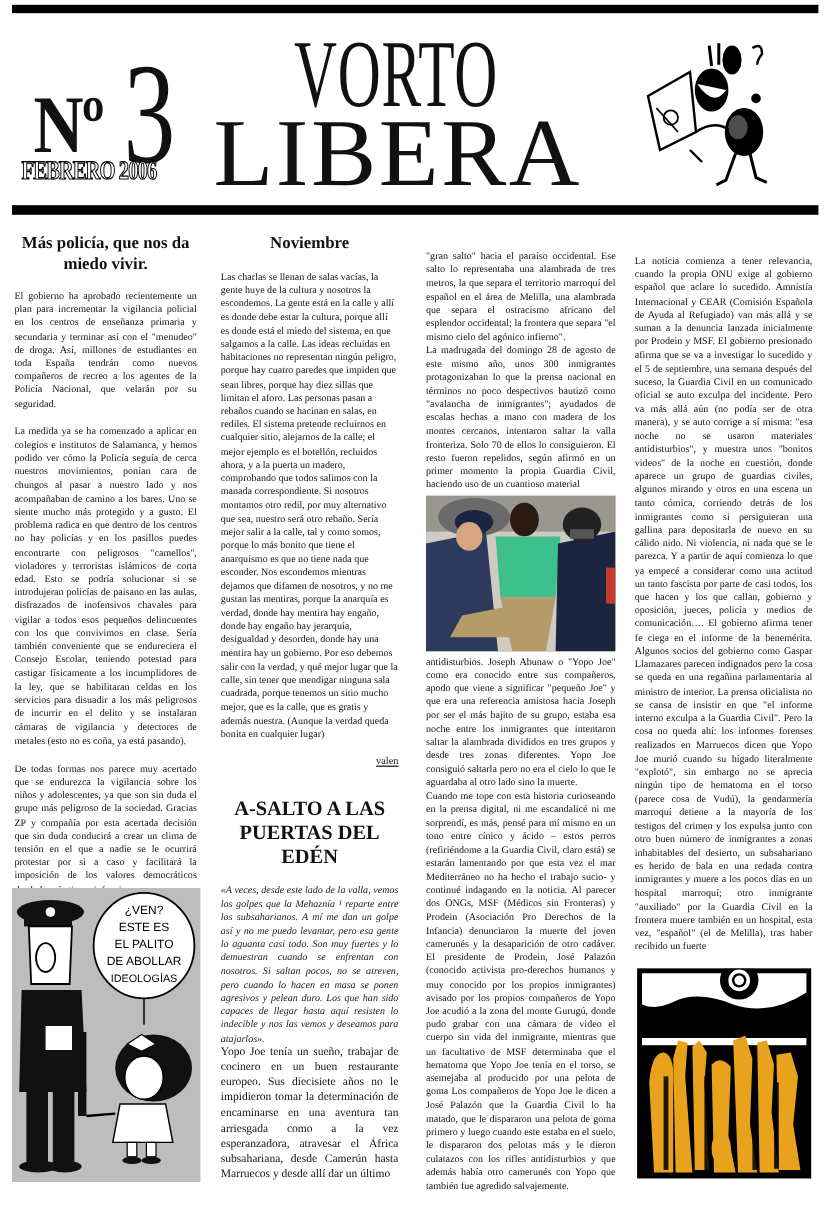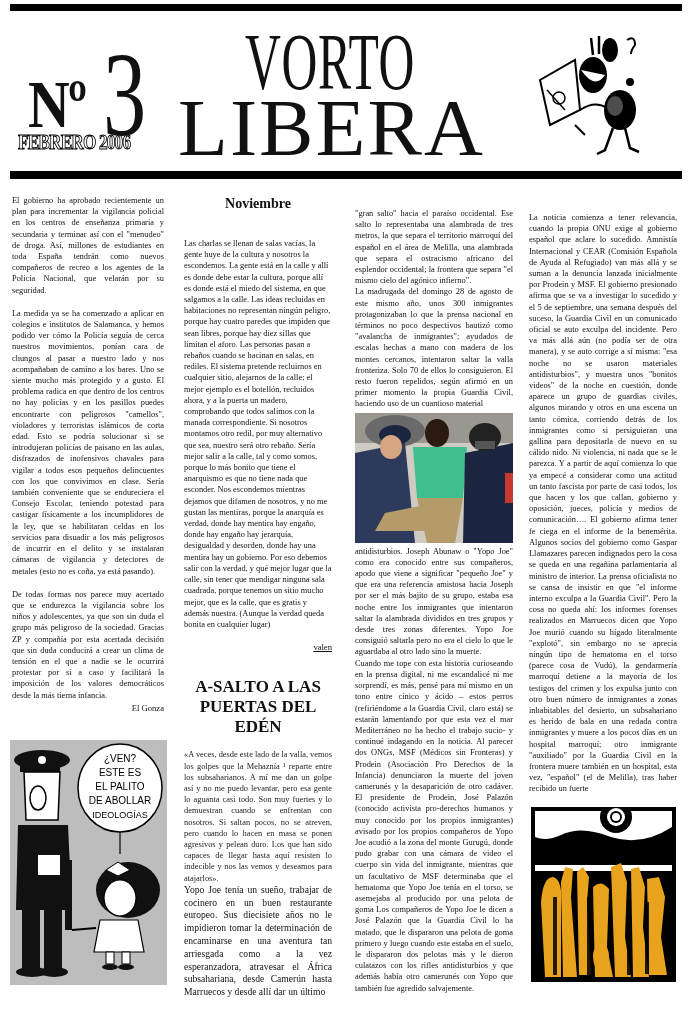--- a/index.html
+++ b/index.html
@@ -26,21 +26,21 @@
   .col2 { left: 184px; width: 148px; }
   .col3 { left: 355px; width: 158px; top: 208px; }
   .col4 { left: 529px; width: 148px; top: 212px; }
 
   .h-article { font-size: 14px; line-height: 17px; font-weight: bold; text-align: center; margin-bottom: 12px; font-family: "Liberation Serif", serif; }
   .h-article.big { font-size: 17px; line-height: 20px; }
   .gap { height: 12px; }
   .author { text-align: right; font-weight: normal; font-size: 8.6px; margin-top: 2px; }
   .author.u { text-decoration: underline; margin-top: 12px; margin-bottom: 24px; }
 
-  .quote { font-size: 8.4px; line-height: 11.2px; color: #222; margin-top: 8px; }
+  .quote { font-style: italic; font-size: 8.4px; line-height: 11.2px; color: #222; margin-top: 8px; }
   .quote-src { font-style: italic; font-size: 7px; line-height: 9.5px; color: #444; margin-top: 12px; }
   .body-large { font-size: 9.6px; line-height: 12.8px; margin-top: 2px; }
 
   .photo { width: 158px; height: 130px; margin: 3px 0 3px 0; position: relative; overflow: hidden; background: #b8b4ad; }
   .cartoon { position: absolute; left: 10px; top: 740px; width: 157px; height: 245px; background: #f9a8d4; overflow: hidden; }
   .poster { position: absolute; left: 531px; top: 807px; width: 145px; height: 175px; background: #000; overflow: hidden; }
 </style>
 </head>
 <body>
 
@@ -75,20 +75,21 @@
 
   <path d="M45,80 Q60,70 72,78" fill="none" stroke="#000" stroke-width="2"></path>
   <path d="M78,98 L70,120 L62,124" fill="none" stroke="#000" stroke-width="2.5"></path>
   <path d="M90,98 L95,118 L104,122" fill="none" stroke="#000" stroke-width="2.5"></path>
   <path d="M40,95 L50,105" fill="none" stroke="#000" stroke-width="2"></path>
 </svg>
 
 <div class="rule rule-bottom"></div>
 
 <div class="col col1">
+  <h2 class="h-article">Más policía, que nos da miedo vivir.</h2>
   <p>El gobierno ha aprobado recientemente un plan para incrementar la vigilancia policial en los centros de enseñanza primaria y secundaria y terminar así con el "menudeo" de droga. Así, millones de estudiantes en toda España tendrán como nuevos compañeros de recreo a los agentes de la Policía Nacional, que velarán por su seguridad.</p>
   <div class="gap"></div>
   <p>La medida ya se ha comenzado a aplicar en colegios e institutos de Salamanca, y hemos podido ver cómo la Policía seguía de cerca nuestros movimientos, ponían cara de chungos al pasar a nuestro lado y nos acompañaban de camino a los bares. Uno se siente mucho más protegido y a gusto. El problema radica en que dentro de los centros no hay policías y en los pasillos puedes encontrarte con peligrosos "camellos", violadores y terroristas islámicos de corta edad. Esto se podría solucionar si se introdujeran policías de paisano en las aulas, disfrazados de inofensivos chavales para vigilar a todos esos pequeños delincuentes con los que convivimos en clase. Sería también conveniente que se endureciera el Consejo Escolar, teniendo potestad para castigar físicamente a los incumplidores de la ley, que se habilitaran celdas en los servicios para disuadir a los más peligrosos de incurrir en el delito y se instalaran cámaras de vigilancia y detectores de metales (esto no es coña, ya está pasando).</p>
   <div class="gap"></div>
   <p>De todas formas nos parece muy acertado que se endurezca la vigilancia sobre los niños y adolescentes, ya que son sin duda el grupo más peligroso de la sociedad. Gracias ZP y compañía por esta acertada decisión que sin duda conducirá a crear un clima de tensión en el que a nadie se le ocurrirá protestar por si a caso y facilitará la imposición de los valores democráticos desde la más tierna infancia.</p>
   <div class="author">El Gonza</div>
 </div>
 
 <div class="cartoon">
   <svg width="157" height="245" viewBox="0 0 157 245">
@@ -121,21 +122,21 @@
     <path d="M90,180 L128,180 L134,212 L84,212 Z" fill="#fff" stroke="#000" stroke-width="1.2"></path>
     <rect x="96" y="212" width="8" height="12" fill="#fff" stroke="#000"></rect>
     <rect x="112" y="212" width="8" height="12" fill="#fff" stroke="#000"></rect>
     <ellipse cx="100" cy="227" rx="8" ry="3" fill="#111"></ellipse>
     <ellipse cx="116" cy="227" rx="8" ry="3" fill="#111"></ellipse>
     <path d="M62,190 L86,188" stroke="#000" stroke-width="2"></path>
   </svg>
 </div>
 
 <div class="col col2">
-  <h2 class="h-article" style="margin-bottom:26px;">Noviembre</h2>
+  <h2 class="h-article" style="margin-bottom:13px;">Noviembre</h2>
   <p style="text-align:left;">Las charlas se llenan de salas vacías, la gente huye de la cultura y nosotros la escondemos. La gente está en la calle y allí es donde debe estar la cultura, porque allí es donde está el miedo del sistema, en que salgamos a la calle. Las ideas recluidas en habitaciones no representan ningún peligro, porque hay cuatro paredes que impiden que sean libres, porque hay diez sillas que limitan el aforo. Las personas pasan a rebaños cuando se hacinan en salas, en rediles. El sistema pretende recluirnos en cualquier sitio, alejarnos de la calle; el mejor ejemplo es el botellón, recluidos ahora, y a la puerta un madero, comprobando que todos salimos con la manada correspondiente. Si nosotros montamos otro redil, por muy alternativo que sea, nuestro será otro rebaño. Sería mejor salir a la calle, tal y como somos, porque lo más bonito que tiene el anarquismo es que no tiene nada que esconder. Nos escondemos mientras dejamos que difamen de nosotros, y no me gustan las mentiras, porque la anarquía es verdad, donde hay mentira hay engaño, donde hay engaño hay jerarquía, desigualdad y desorden, donde hay una mentira hay un gobierno. Por eso debemos salir con la verdad, y qué mejor lugar que la calle, sin tener que mendigar ninguna sala cuadrada, porque tenemos un sitio mucho mejor, que es la calle, que es gratis y además nuestra. (Aunque la verdad queda bonita en cualquier lugar)</p>
   <div class="author u">valen</div>
   <h2 class="h-article big">A-SALTO A LAS PUERTAS DEL EDÉN</h2>
   <p class="quote">«A veces, desde este lado de la valla, vemos los golpes que la Mehaznía ¹ reparte entre los subsaharianos. A mí me dan un golpe así y no me puedo levantar, pero esa gente lo aguanta casi todo. Son muy fuertes y lo demuestran cuando se enfrentan con nosotros. Si saltan pocos, no se atreven, pero cuando lo hacen en masa se ponen agresivos y pelean duro. Los que han sido capaces de llegar hasta aquí resisten lo indecible y nos las vemos y deseamos para atajarlos».</p>
   <p class="body-large">Yopo Joe tenía un sueño, trabajar de cocinero en un buen restaurante europeo. Sus diecisiete años no le impidieron tomar la determinación de encaminarse en una aventura tan arriesgada como a la vez esperanzadora, atravesar el África subsahariana, desde Camerún hasta Marruecos y desde allí dar un último</p>
 </div>
 
 <div class="col col3">
   <p>"gran salto" hacia el paraíso occidental. Ese salto lo representaba una alambrada de tres metros, la que separa el territorio marroquí del español en el área de Melilla, una alambrada que separa el ostracismo africano del esplendor occidental; la frontera que separa "el mismo cielo del agónico infierno".</p>
   <p>La madrugada del domingo 28 de agosto de este mismo año, unos 300 inmigrantes protagonizaban lo que la prensa nacional en términos no poco despectivos bautizó como "avalancha de inmigrantes"; ayudados de escalas hechas a mano con madera de los montes cercanos, intentaron saltar la valla fronteriza. Solo 70 de ellos lo consiguieron. El resto fueron repelidos, según afirmó en un primer momento la propia Guardia Civil, haciendo uso de un cuantioso material</p>

